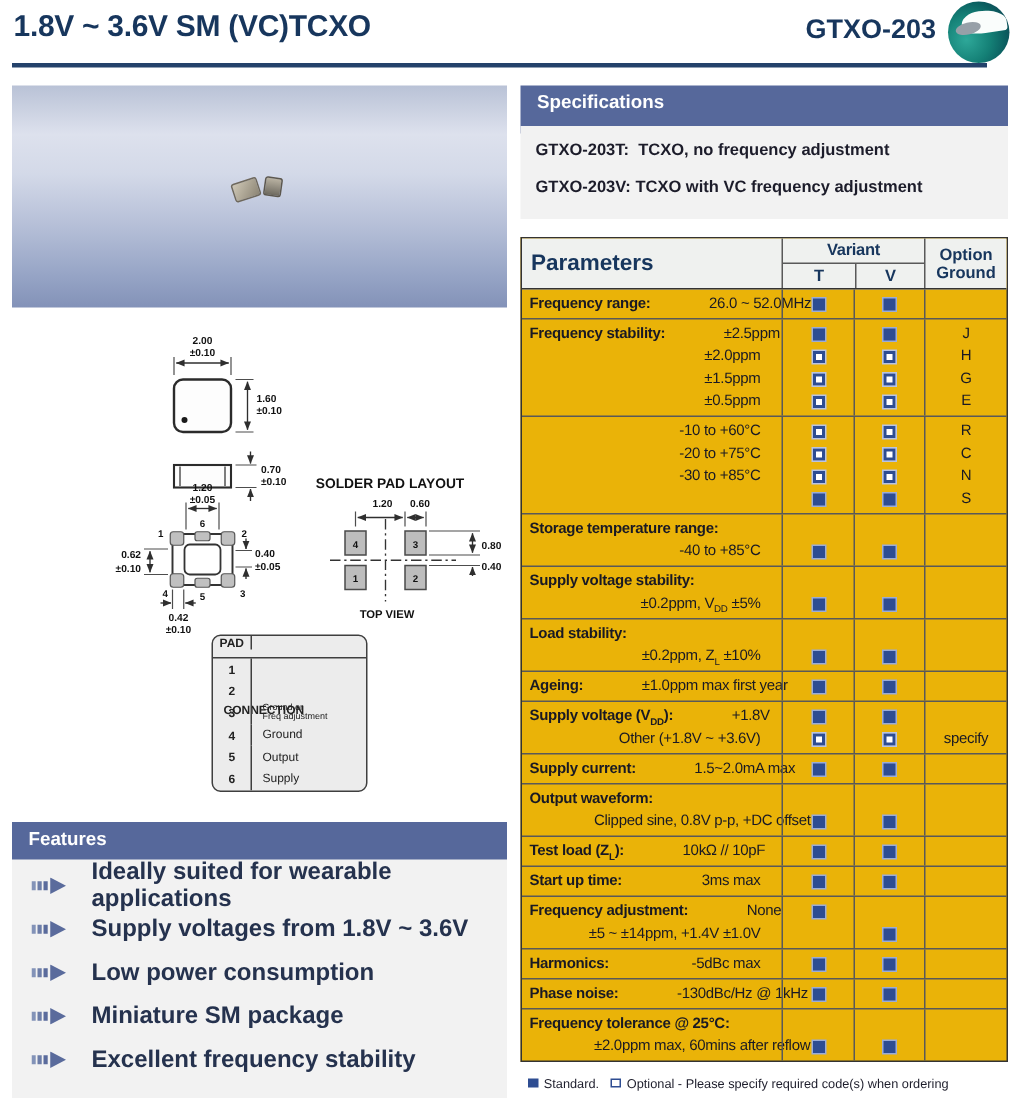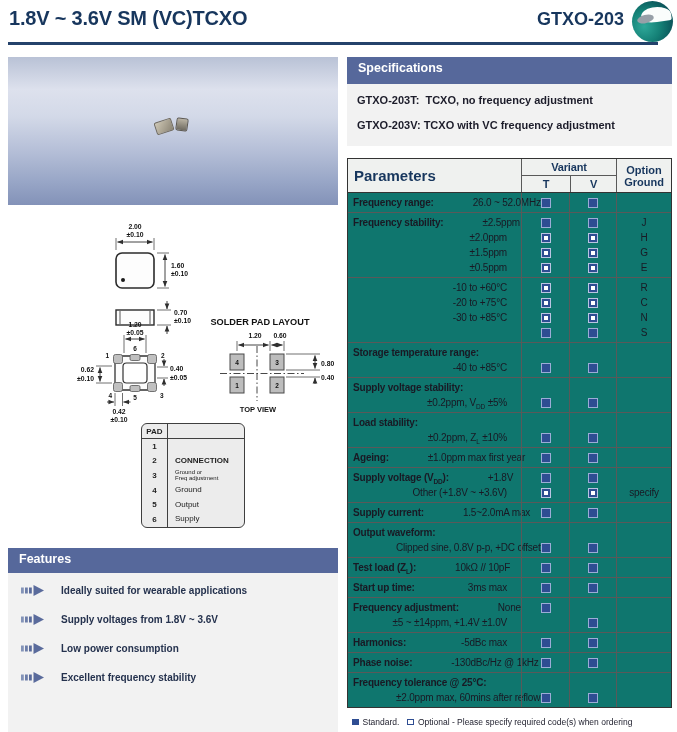--- a/index.html
+++ b/index.html
@@ -20,21 +20,21 @@
 
   
   .bar { position:absolute; height:32px; line-height:22px; background:#56689b; color:#fff;
          font-weight:bold; font-size:12.5px; padding-left:11px; }
   .spec-bar { left:347px; top:57px; width:325px; }
   .features-bar { left:8px; top:548px; width:330px; }
   .spec-box { position:absolute; left:347px; top:84px; width:325px; height:62px; background:#f2f2f2; padding:9px 0 0 10px; }
   .spec-line { font-weight:bold; font-size:11px; color:#1c1c2a; white-space:pre-wrap; line-height:14px; margin-bottom:11px; }
   .features-box { position:absolute; left:8px; top:573px; width:330px; height:159px; background:#f2f2f2; padding-top:3px; }
   .feature-item { display:flex; align-items:center; height:29px; padding-left:13px; gap:17px;
-                  font-weight:bold; font-size:10px; color:#25324e; }
+                  font-weight:bold; font-size:16px; color:#25324e; }
   .feature-item svg { flex:0 0 auto; }
 
   
   .photo { position:absolute; left:8px; top:57px; width:330px; height:148px;
            background:linear-gradient(180deg,#b9c2d6 0%,#dde1ed 22%,#d3d9e8 40%,#b3bdd6 65%,#97a5c6 85%,#8392b8 100%); }
   .chip1 { position:absolute; left:147px; top:63px; width:18px; height:13px; transform:rotate(-18deg);
            background:linear-gradient(135deg,#cfc8b6,#8b8474); border:1px solid #6e685c; border-radius:2px; }
   .chip2 { position:absolute; left:168px; top:61px; width:12px; height:13px; transform:rotate(8deg);
            background:linear-gradient(180deg,#b9b2a2,#6e6a60); border:1px solid #5c574e; border-radius:2px; }
 
@@ -42,30 +42,30 @@
   .drawings { position:absolute; left:8px; top:208px; width:330px; height:340px; }
   .drawings text { font-family:"Liberation Sans",sans-serif; fill:#111; }
   .dim-t { font-size:6.8px; font-weight:bold; }
   .pin-t { font-size:6.5px; font-weight:bold; }
   .title-t { font-size:9.2px; font-weight:bold; }
   .cap-t { font-size:7.5px; font-weight:bold; }
 
   
   .pad-table { position:absolute; left:141px; top:423px; width:104px; border:1.3px solid #3f3f3f;
                border-radius:6px; background:#ececec; overflow:hidden; font-size:8px; color:#222; }
-  .pt-head { display:flex; height:15px; border-bottom:1.2px solid #3f3f3f; font-weight:bold; }
+  .pt-head { display:flex; height:15px; border-bottom:1.2px solid #3f3f3f; font-weight:bold;flex-direction:column; }
   .pt-c1 { width:26px; border-right:1.2px solid #3f3f3f; display:flex; align-items:center; justify-content:center; }
   .pt-c2 { flex:1; display:flex; align-items:center; padding-left:7px;margin-top:36px; }
   .pt-row { display:flex; height:14.6px; }
   .pt-row .pt-c1 { font-weight:bold; }
   .pt-row.small .pt-c2 { font-size:6px; line-height:6.5px; white-space:pre-line; }
 
   
   .spec-table { position:absolute; left:347px; top:158px; width:325px; border:1.5px solid #333;
-                background:#0f766e; font-size:10px; letter-spacing:-0.2px; color:#191924; }
+                background:#eab308; font-size:10px; letter-spacing:-0.2px; color:#191924; }
   .t-head { display:flex; background:#eff1ef; border-bottom:1.2px solid #333; height:34px; }
   .h-param { width:173px; font-size:15px; font-weight:bold; color:#17365d; display:flex; align-items:center; padding-left:6px; letter-spacing:0; }
   .h-mid { width:95px; border-left:1px solid #595959; display:flex; flex-direction:column; }
   .h-variant { height:17px; line-height:16px; text-align:center; font-weight:bold; color:#17365d; font-size:11px; border-bottom:1px solid #595959; }
   .h-tv { display:flex; height:17px; }
   .h-t { width:48px; line-height:16px; text-align:center; font-weight:bold; color:#17365d; font-size:11px; }
   .h-v { flex:1; border-left:1px solid #595959; line-height:16px; text-align:center; font-weight:bold; color:#17365d; font-size:11px; }
   .h-code { flex:1; border-left:1px solid #595959; font-weight:bold; color:#17365d; font-size:11px; line-height:12px;
             display:flex; align-items:center; justify-content:center; text-align:center; white-space:pre-line; letter-spacing:0; }
   .t-row { display:flex; border-top:1px solid #595959; }
@@ -264,20 +264,29 @@
         </svg>
       <span>Low power consumption</span>
     </div>
     <div class="feature-item">
       <svg width="23" height="11" viewBox="0 0 23 11">
           <rect x="0" y="2.5" width="2.8" height="6" fill="#8393b8"></rect>
           <rect x="4" y="2.5" width="2.8" height="6" fill="#6c7da8"></rect>
           <rect x="8" y="2.5" width="2.8" height="6" fill="#5a6b9c"></rect>
           <polygon points="12.5,0 23,5.5 12.5,11" fill="#5a6b9c"></polygon>
         </svg>
+      <span>Miniature SM package</span>
+    </div>
+    <div class="feature-item">
+      <svg width="23" height="11" viewBox="0 0 23 11">
+          <rect x="0" y="2.5" width="2.8" height="6" fill="#8393b8"></rect>
+          <rect x="4" y="2.5" width="2.8" height="6" fill="#6c7da8"></rect>
+          <rect x="8" y="2.5" width="2.8" height="6" fill="#5a6b9c"></rect>
+          <polygon points="12.5,0 23,5.5 12.5,11" fill="#5a6b9c"></polygon>
+        </svg>
       <span>Excellent frequency stability</span>
     </div>
   </div>
 
   <div class="bar spec-bar">
     <span>Specifications</span>
   </div>
   <div class="spec-box">
     <div class="spec-line">GTXO-203T:  TCXO, no frequency adjustment</div>
     <div class="spec-line">GTXO-203V: TCXO with VC frequency adjustment</div>

